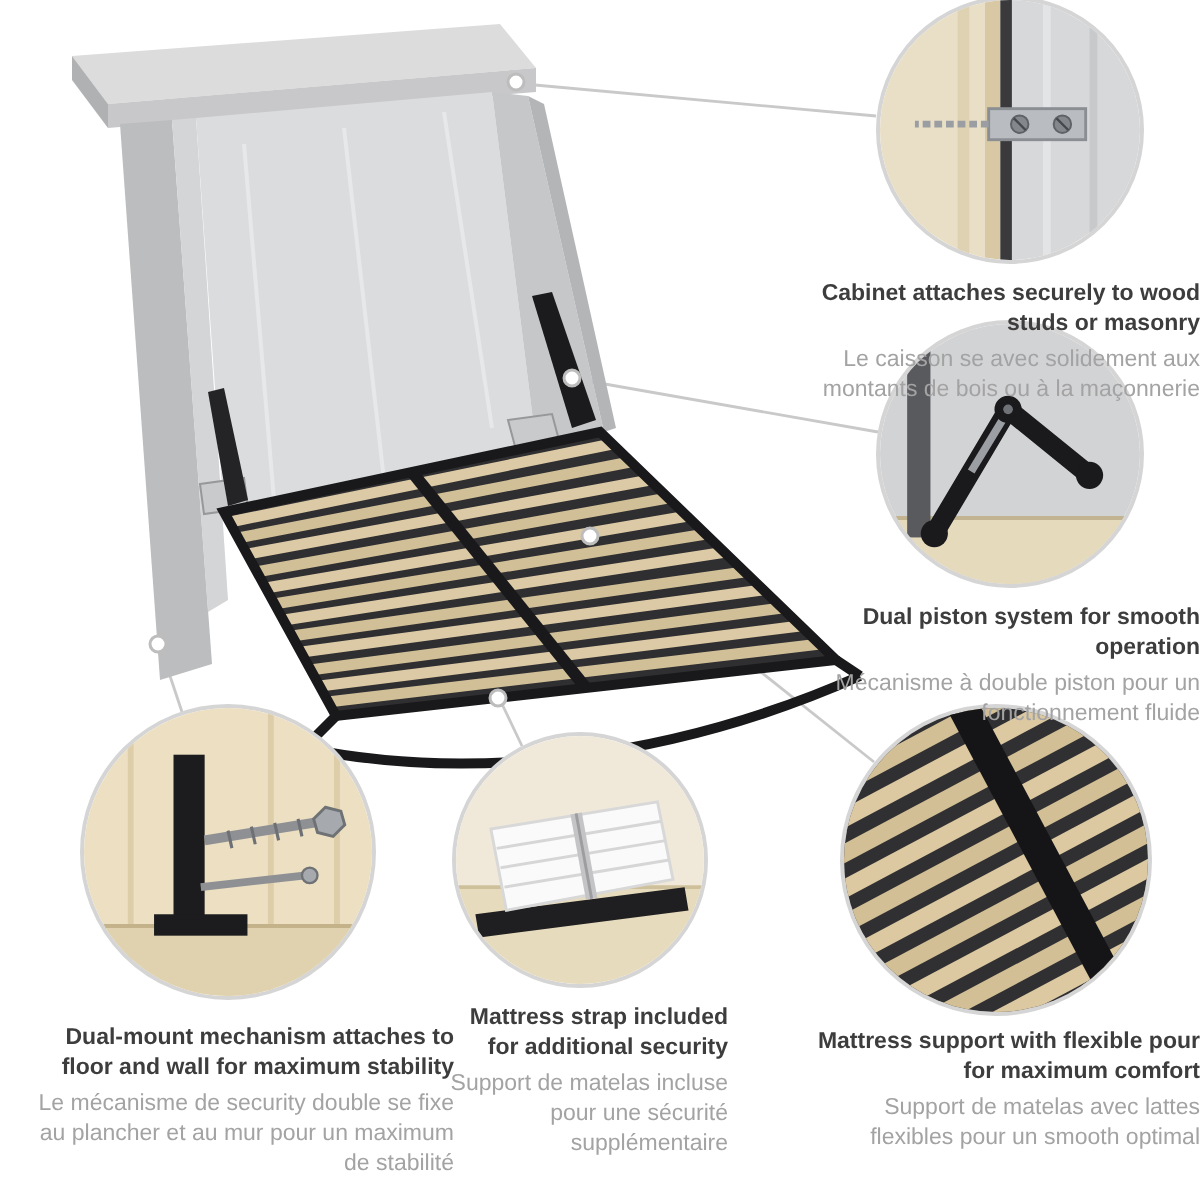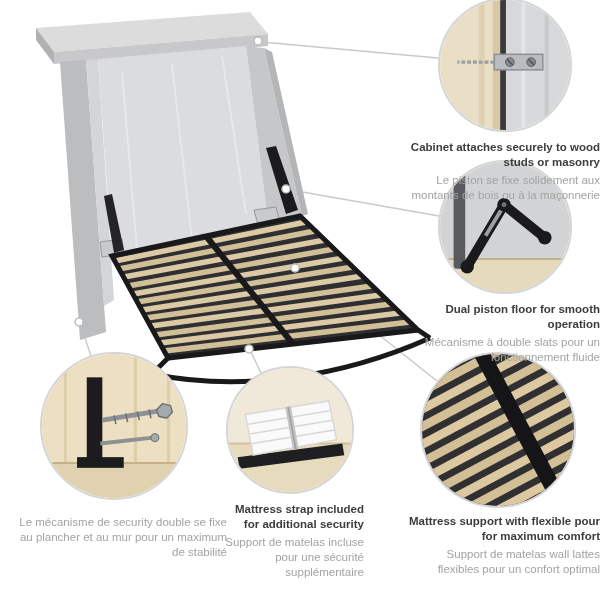--- a/index.html
+++ b/index.html
@@ -187,34 +187,35 @@
       <line x1="21" y1="58" x2="106" y2="44" stroke="#d6d6d6" stroke-width="1.5"></line>
       <line x1="23" y1="68" x2="108" y2="54" stroke="#d6d6d6" stroke-width="1.5"></line>
       <line x1="25" y1="78" x2="110" y2="64" stroke="#d6d6d6" stroke-width="1.5"></line>
       <line x1="62" y1="40" x2="70" y2="84" stroke="#c4c4c6" stroke-width="6"></line>
       <line x1="62" y1="40" x2="70" y2="84" stroke="#9d9da0" stroke-width="1.5"></line>
     </svg>
   </div>
 
   <div class="callout-text" id="t1">
     <span class="callout-title">Cabinet attaches securely to wood studs or masonry</span>
-    <span class="callout-sub">Le piston se fixe solidement aux montants de bois ou à la maçonnerie</span>
+    <span class="callout-sub">Le caisson se avec solidement aux montants de bois ou à la maçonnerie</span>
   </div>
 
   <div class="callout-text" id="t2">
-    <span class="callout-title">Dual piston floor for smooth operation</span>
-    <span class="callout-sub">Mécanisme à double slats pour un fonctionnement fluide</span>
+    <span class="callout-title">Dual piston system for smooth operation</span>
+    <span class="callout-sub">Mécanisme à double piston pour un fonctionnement fluide</span>
   </div>
 
   <div class="callout-text" id="t3">
     <span class="callout-title">Mattress support with flexible pour for maximum comfort</span>
-    <span class="callout-sub">Support de matelas wall lattes flexibles pour un confort optimal</span>
+    <span class="callout-sub">Support de matelas avec lattes flexibles pour un smooth optimal</span>
   </div>
 
   <div class="callout-text" id="t4">
+    <span class="callout-title">Dual-mount mechanism attaches to floor and wall for maximum stability</span>
     <span class="callout-sub">Le mécanisme de security double se fixe au plancher et au mur pour un maximum de stabilité</span>
   </div>
 
   <div class="callout-text" id="t5">
     <span class="callout-title">Mattress strap included for additional security</span>
     <span class="callout-sub">Support de matelas incluse pour une sécurité supplémentaire</span>
   </div>
 
 </div>
 

